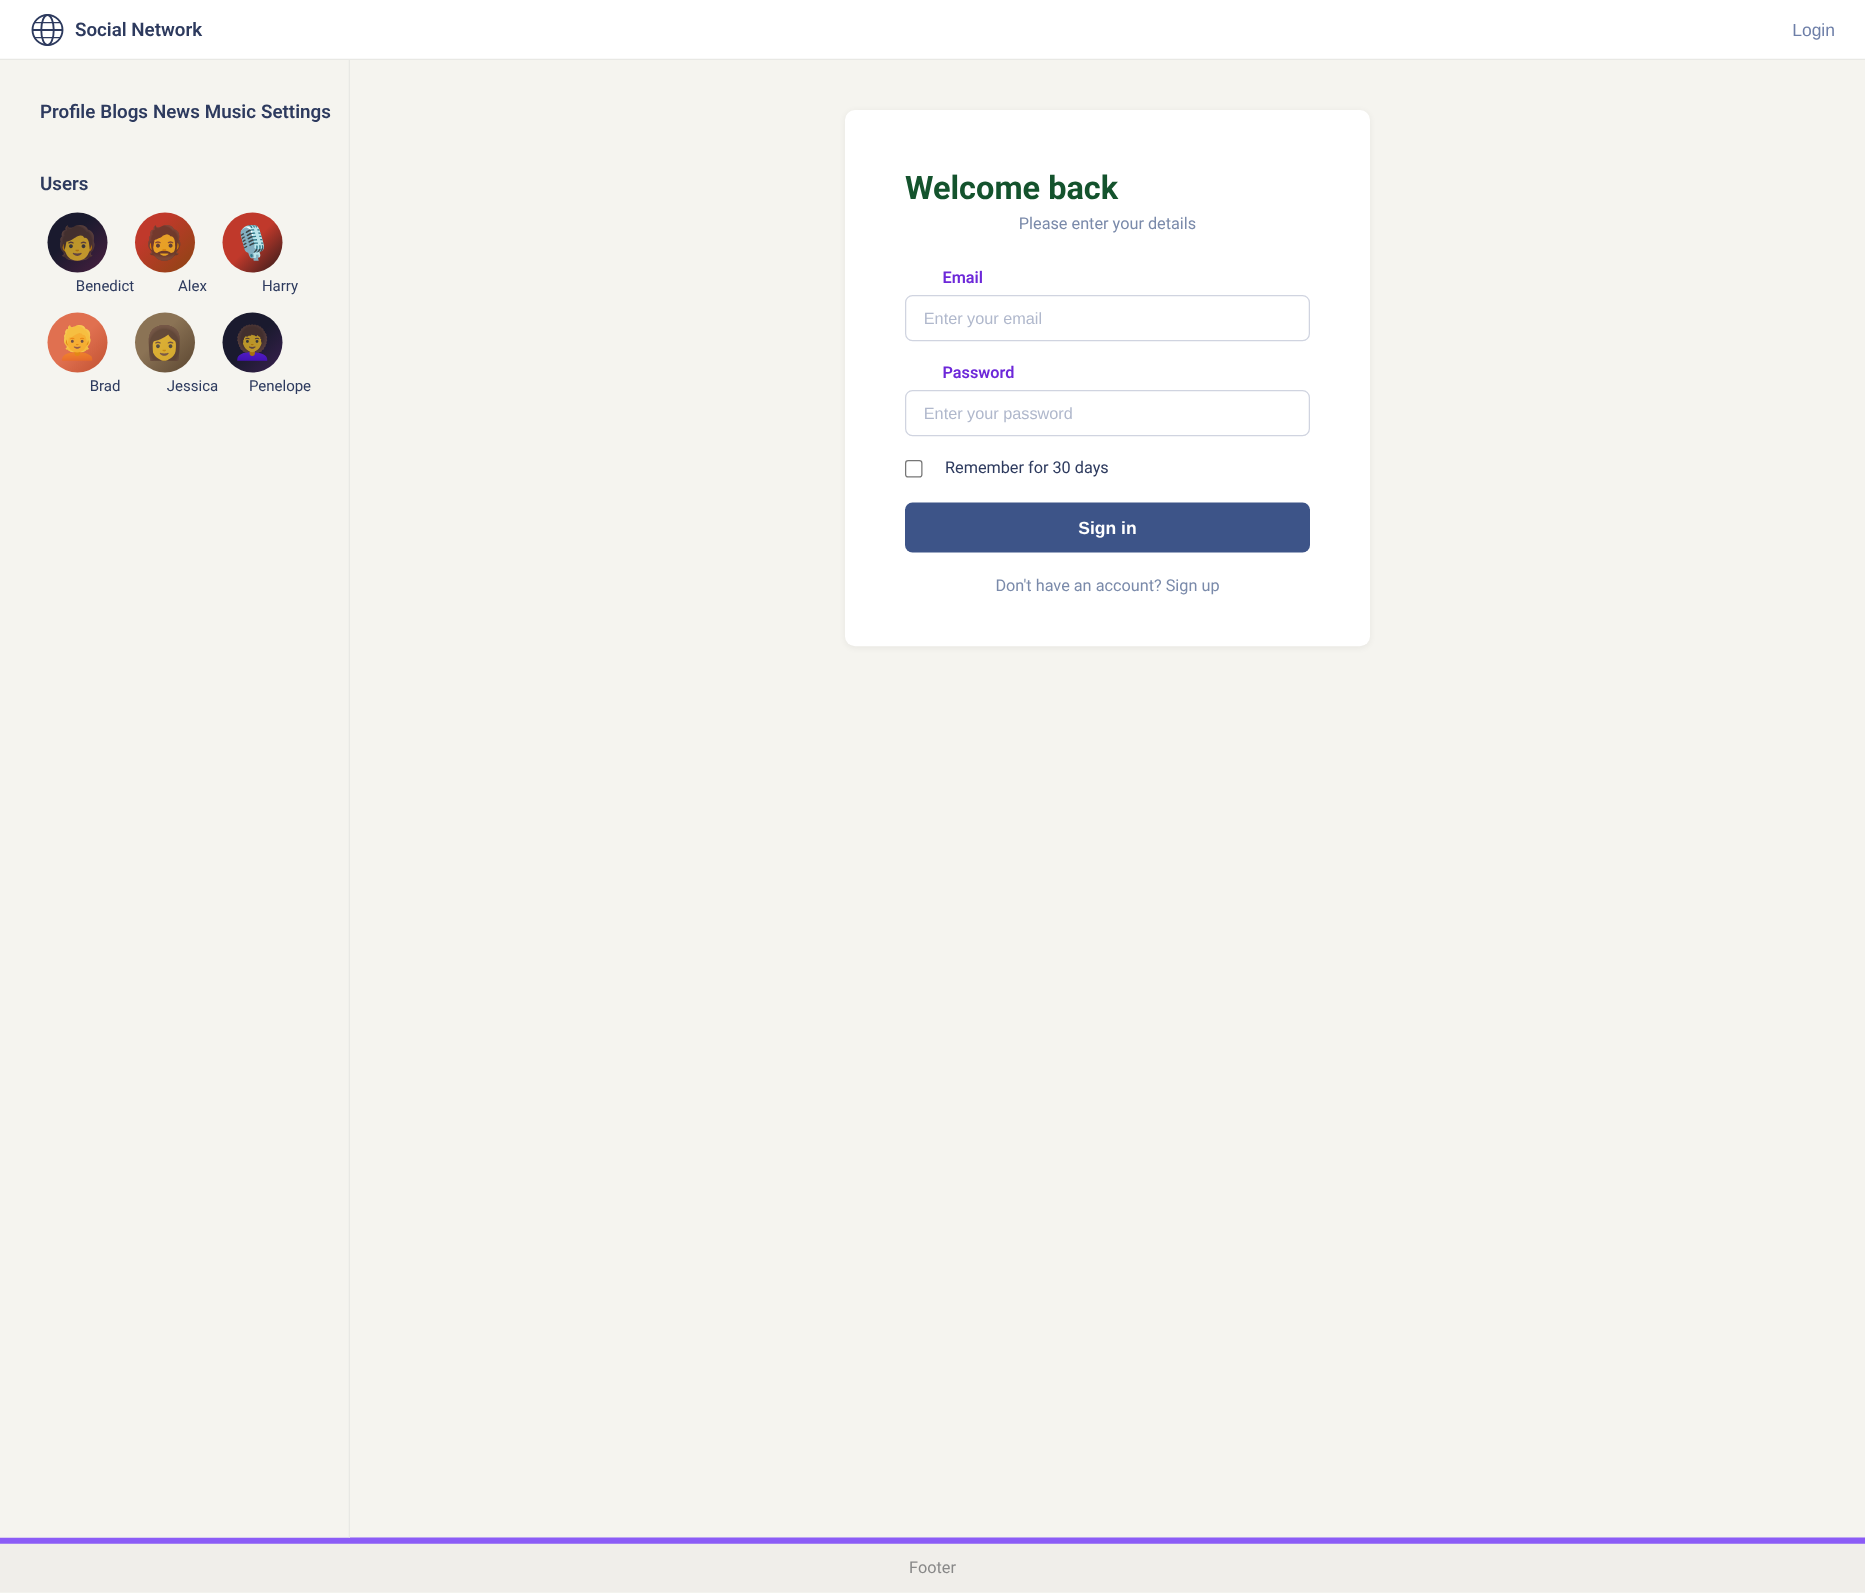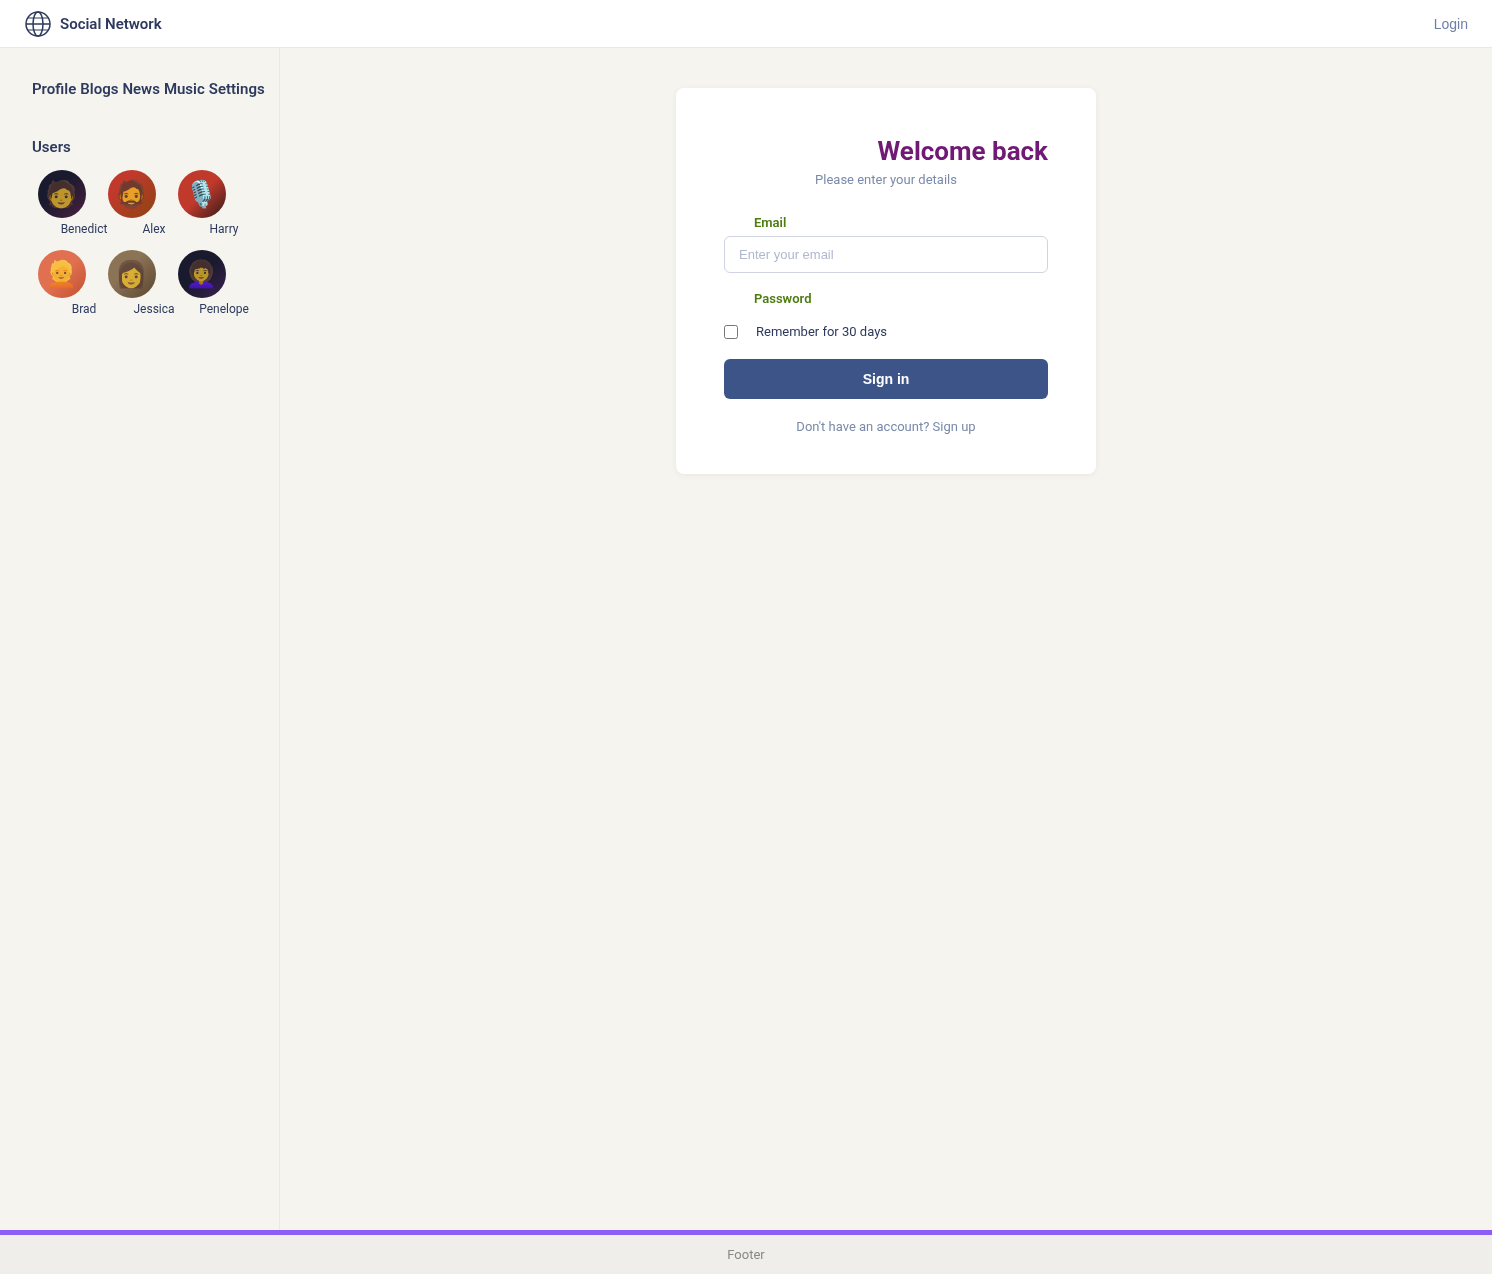--- a/index.html
+++ b/index.html
@@ -133,39 +133,39 @@
     .login-card {
       background: #ffffff;
       border-radius: 8px;
       padding: 48px 48px 40px;
       width: 420px;
       box-shadow: 0 1px 6px rgba(0,0,0,0.06);
     }
     .login-title {
       font-size: 26px;
       font-weight: 700;
-      color: #701a75;
-      text-align: right;
+      color: #14532d;
+      text-align: left;
       margin-bottom: 6px;
     }
     .login-subtitle {
       font-size: 13px;
       color: #7a8aaa;
       text-align: center;
       margin-bottom: 28px;
     }
 
     .form-group {
       margin-bottom: 18px;
     }
     .form-label {
       display: block;
       font-size: 13px;
       font-weight: 600;
-      color: #4d7c0f;
+      color: #6d28d9;
       margin-bottom: 6px;
       padding-left: 30px;
     }
     .form-input {
       width: 100%;
       padding: 10px 14px;
       border: 1px solid #d0d4e0;
       border-radius: 6px;
       font-size: 13px;
       color: #2d3a5e;
@@ -310,20 +310,21 @@
       <h1 class="login-title">Welcome back</h1>
       <p class="login-subtitle">Please enter your details</p>
 
       <div class="form-group">
         <label class="form-label">Email</label>
         <input class="form-input" type="email" placeholder="Enter your email" style="">
       </div>
 
       <div class="form-group">
         <label class="form-label">Password</label>
+        <input class="form-input" type="password" placeholder="Enter your password" style="">
       </div>
 
       <div class="remember-row">
         <input class="remember-checkbox" type="checkbox" id="remember-checkbox" style="">
         <label class="remember-label" for="remember-checkbox">Remember for 30 days</label>
       </div>
 
       <button class="sign-in-btn">Sign in</button>
 
       <div class="signup-row">

